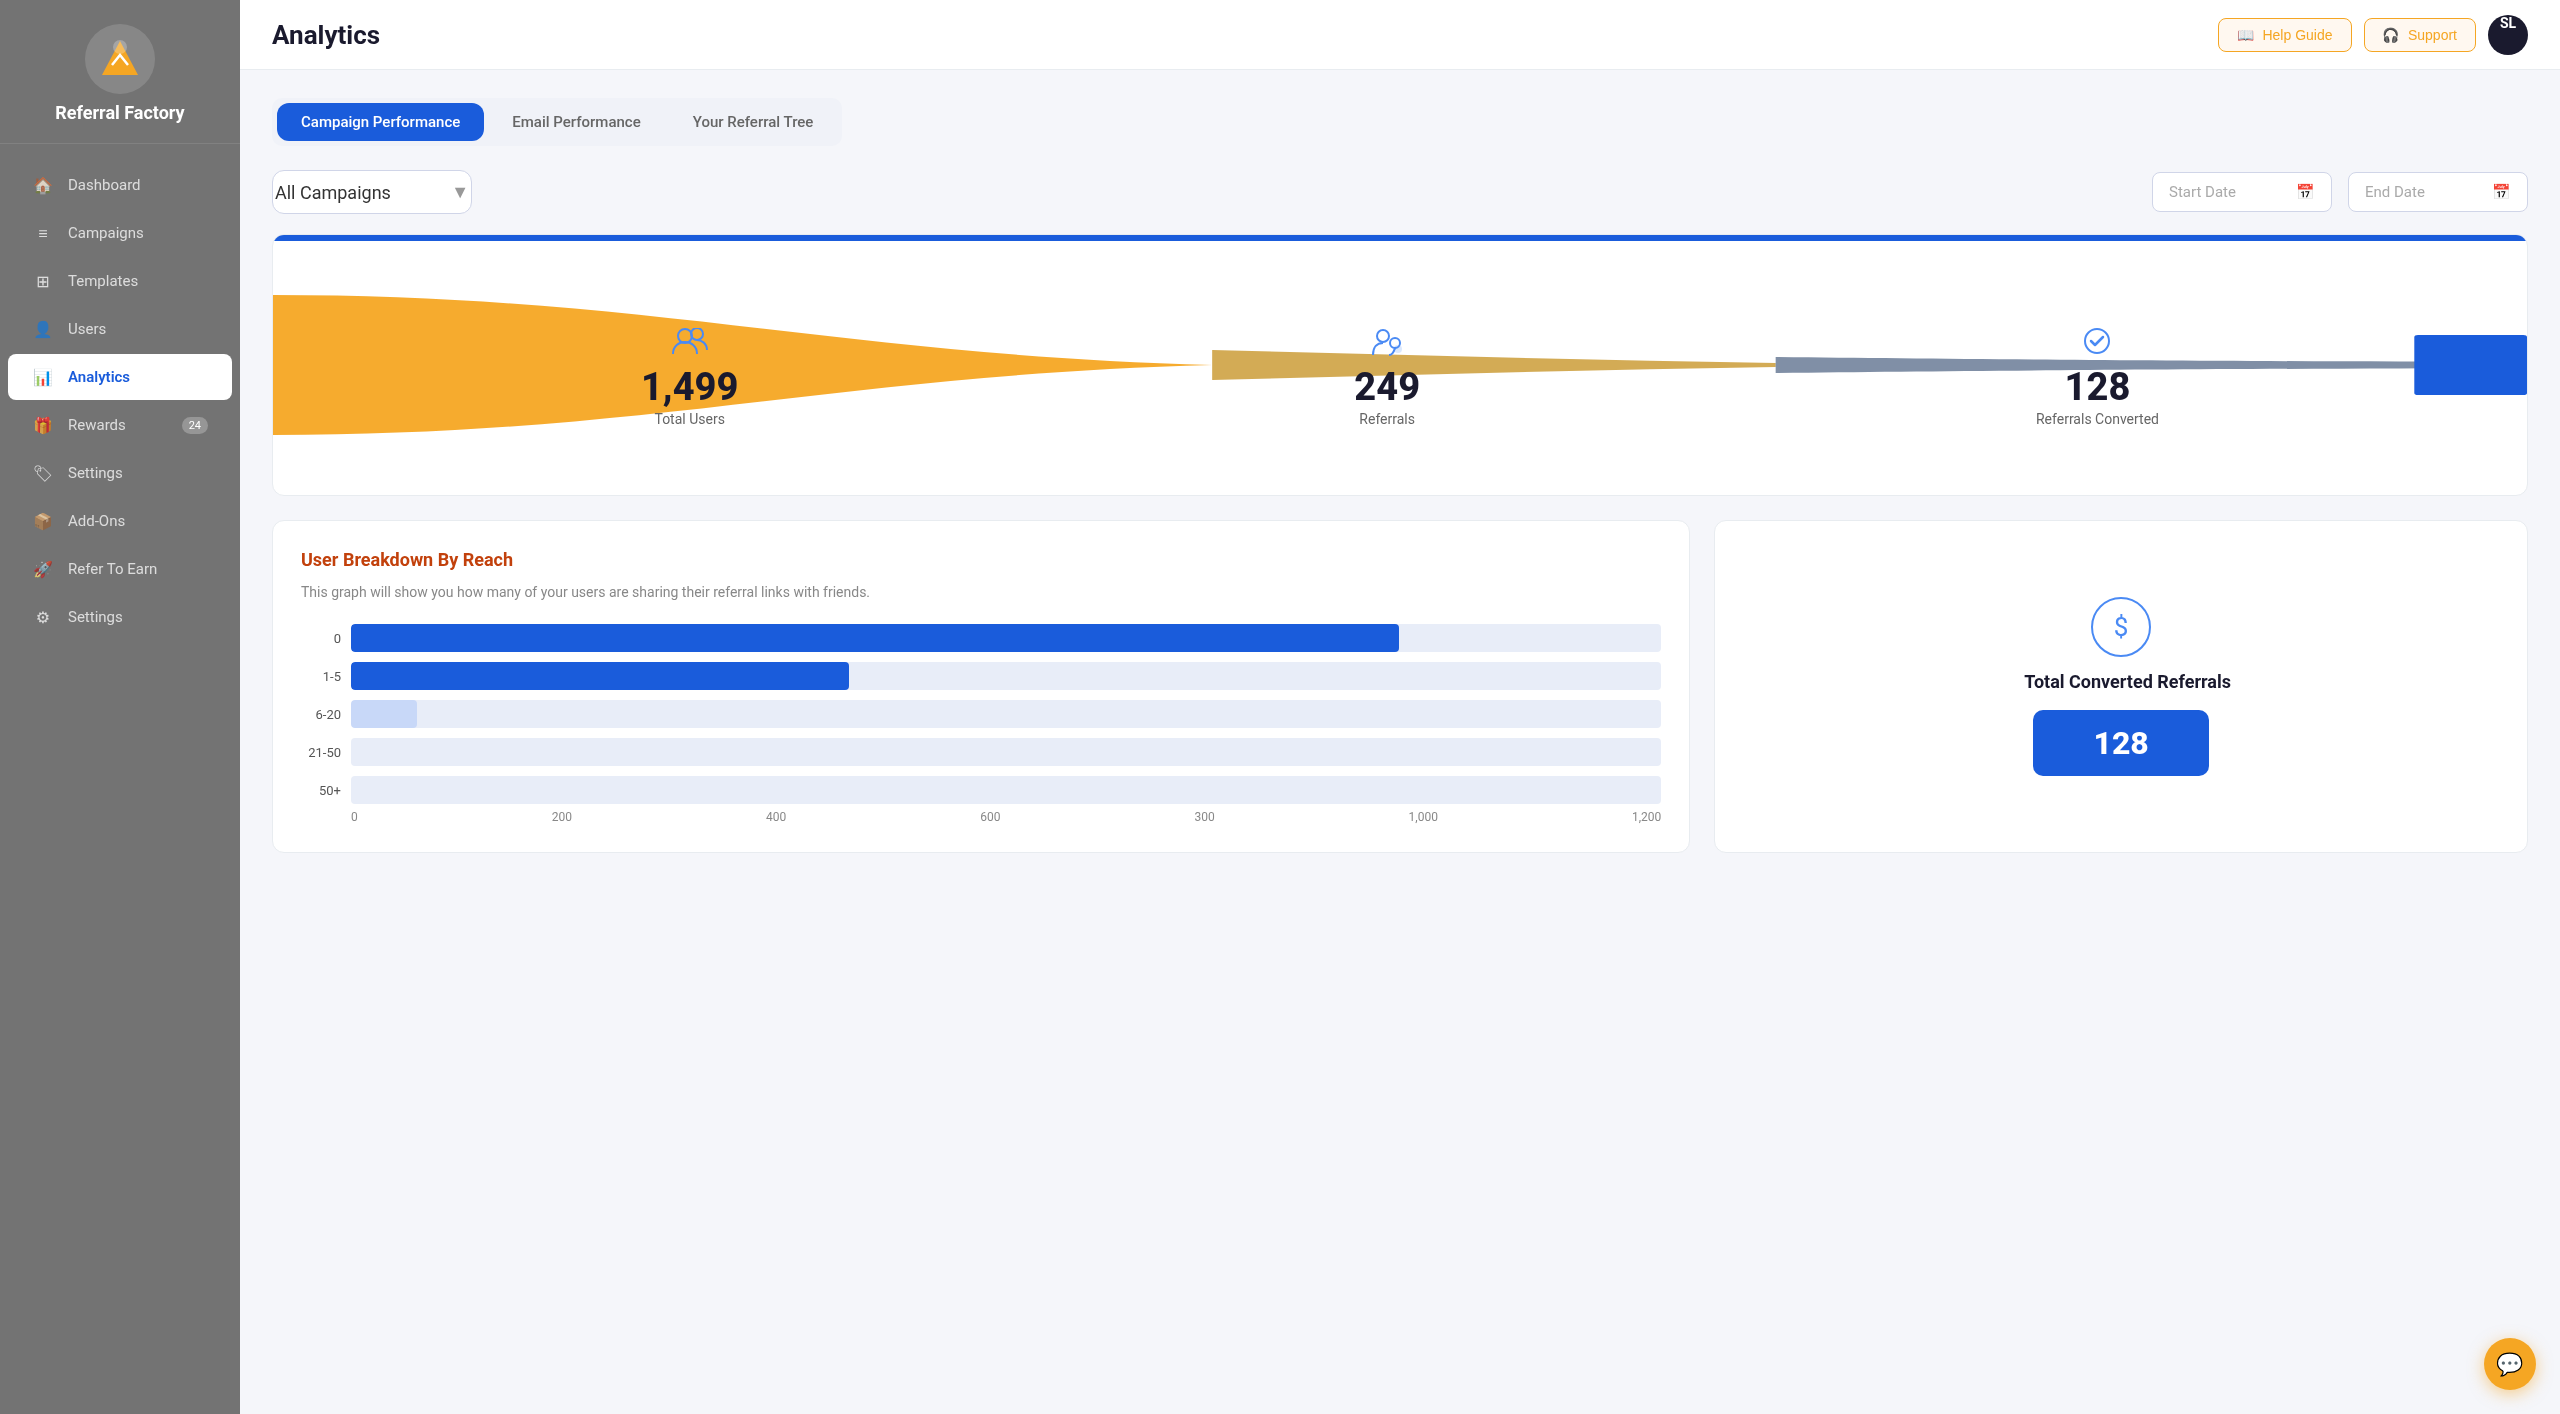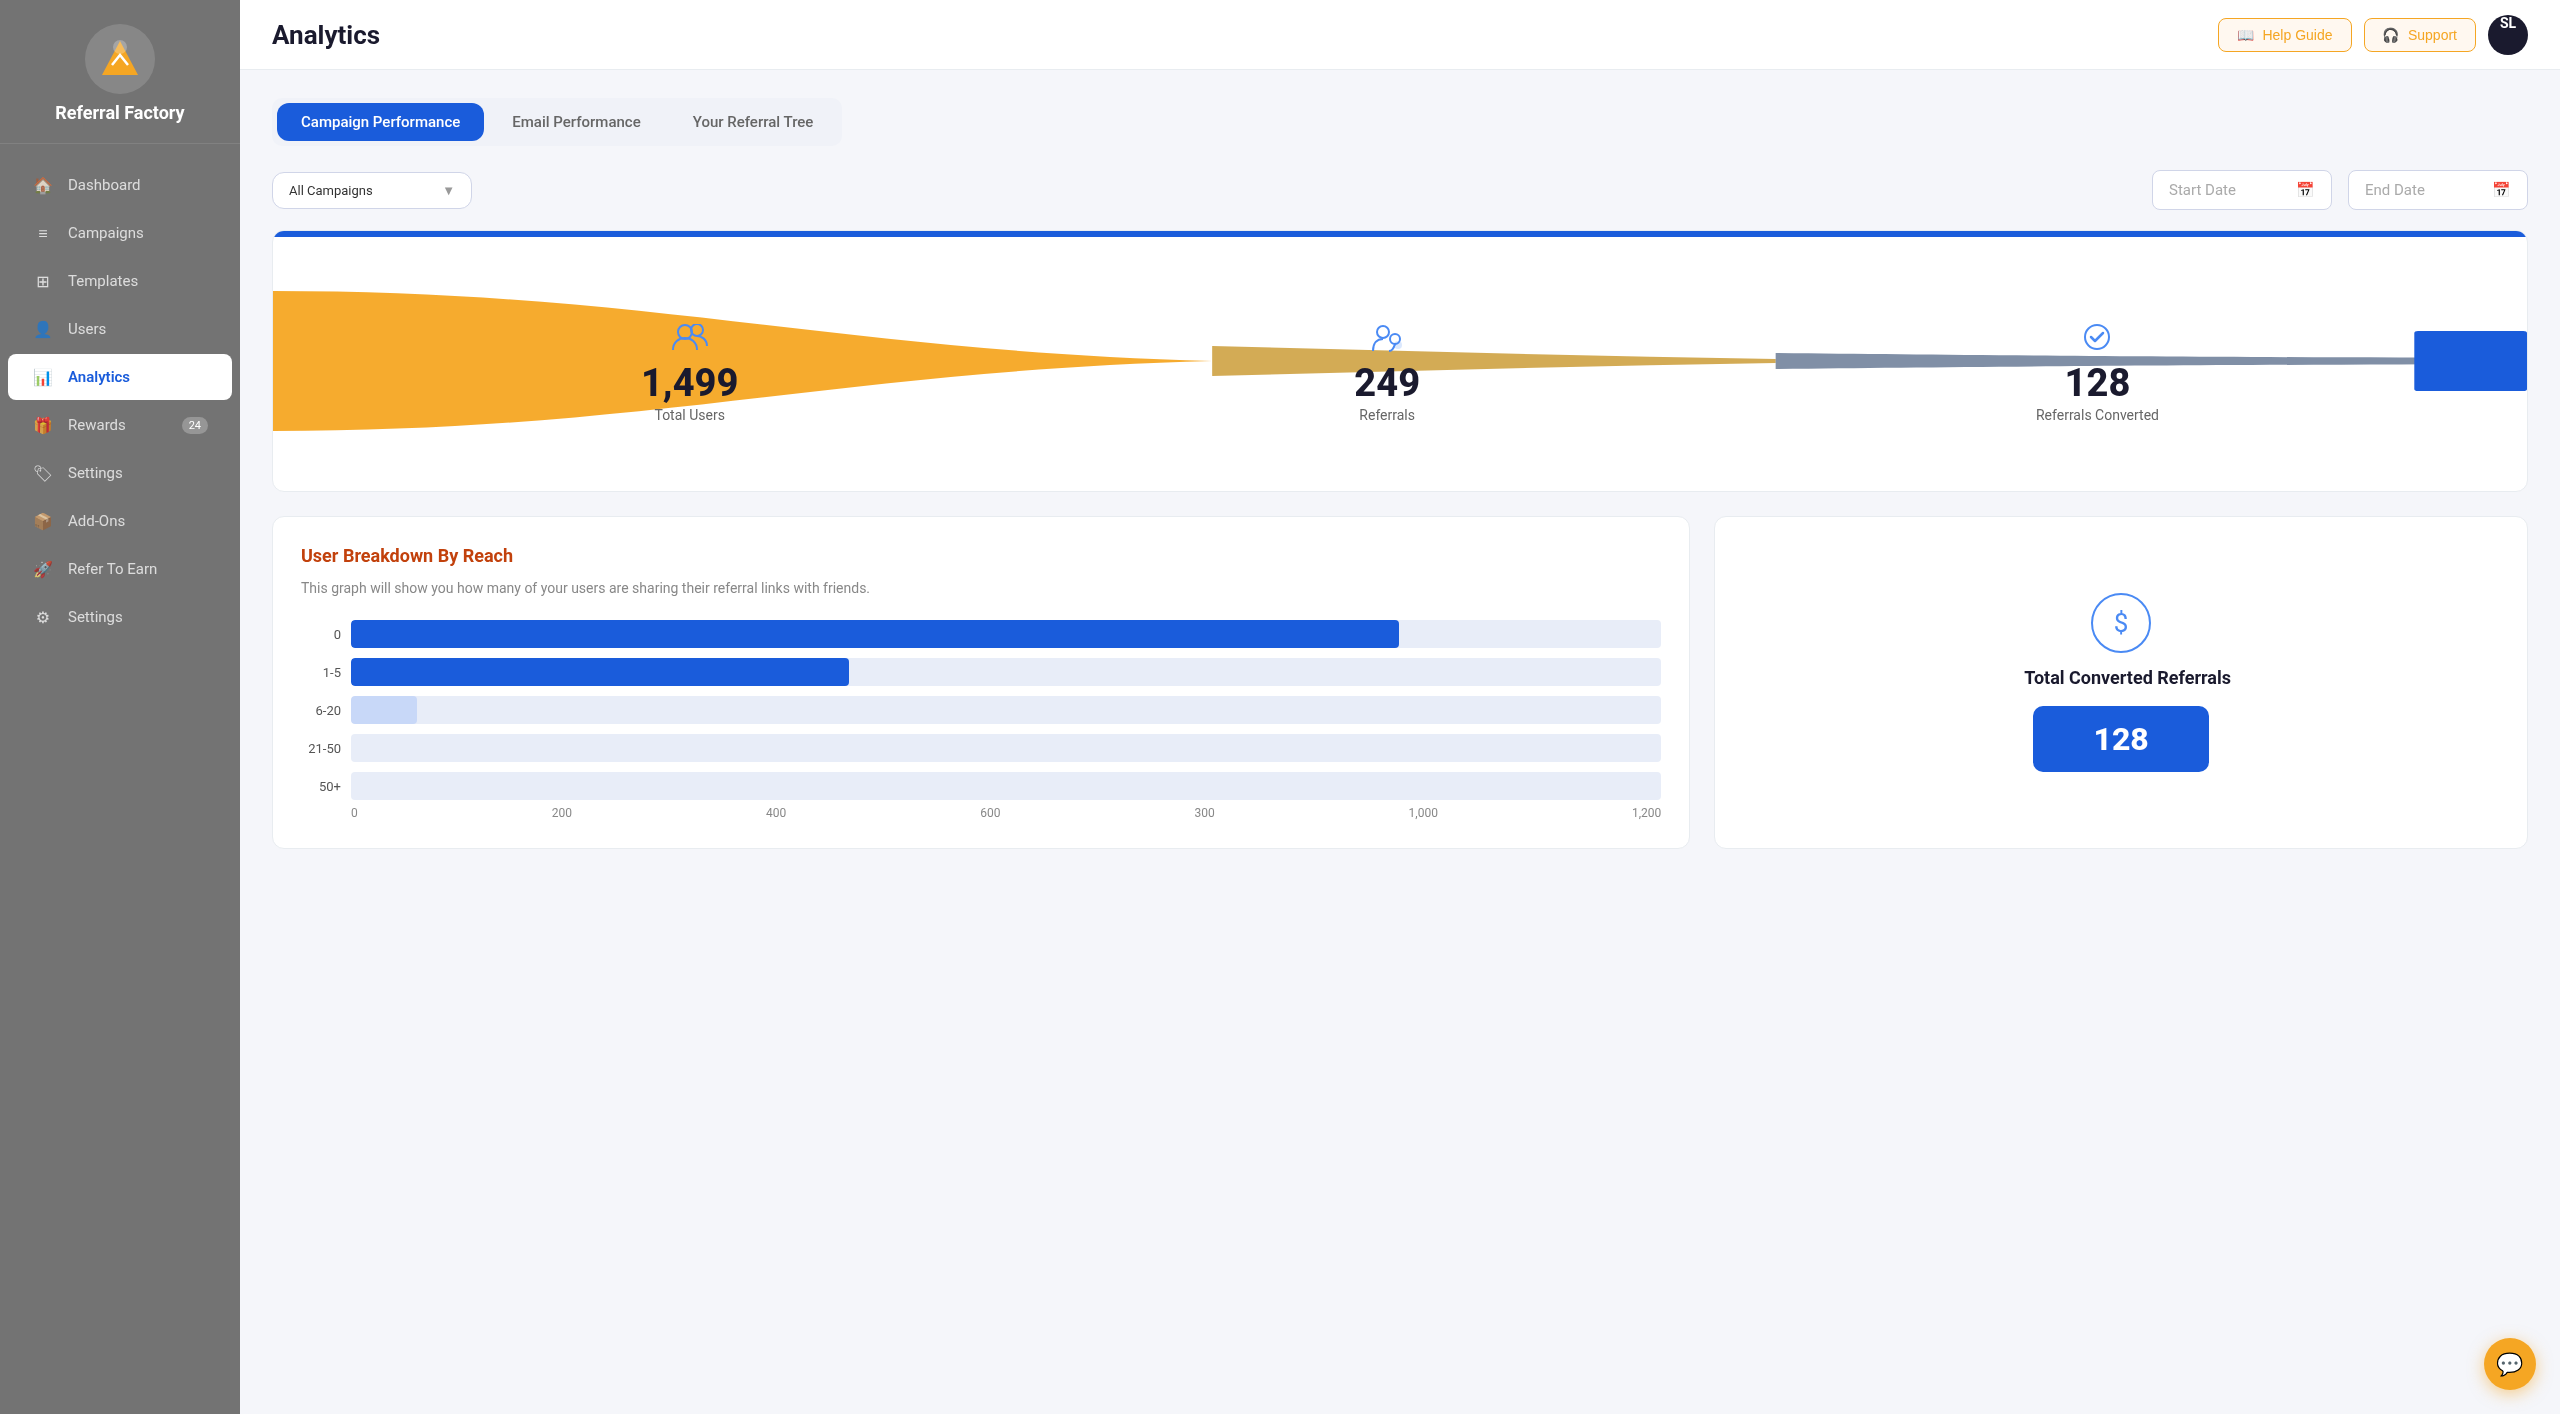--- a/index.html
+++ b/index.html
@@ -181,22 +181,22 @@
       gap: 16px;
       margin-bottom: 20px;
     }
     .select-campaigns {
       display: flex;
       align-items: center;
       gap: 8px;
       background: white;
       border: 1.5px solid #d0d5e8;
       border-radius: 12px;
-      padding: 10px 16px;
-      font-size: 13px;
+      padding: 10px 2px;
+      font-size: 18px;
       color: #333;
       cursor: pointer;
       min-width: 200px;
     }
     .date-input {
       display: flex;
       align-items: center;
       gap: 8px;
       background: white;
       border: 1.5px solid #d0d5e8;

